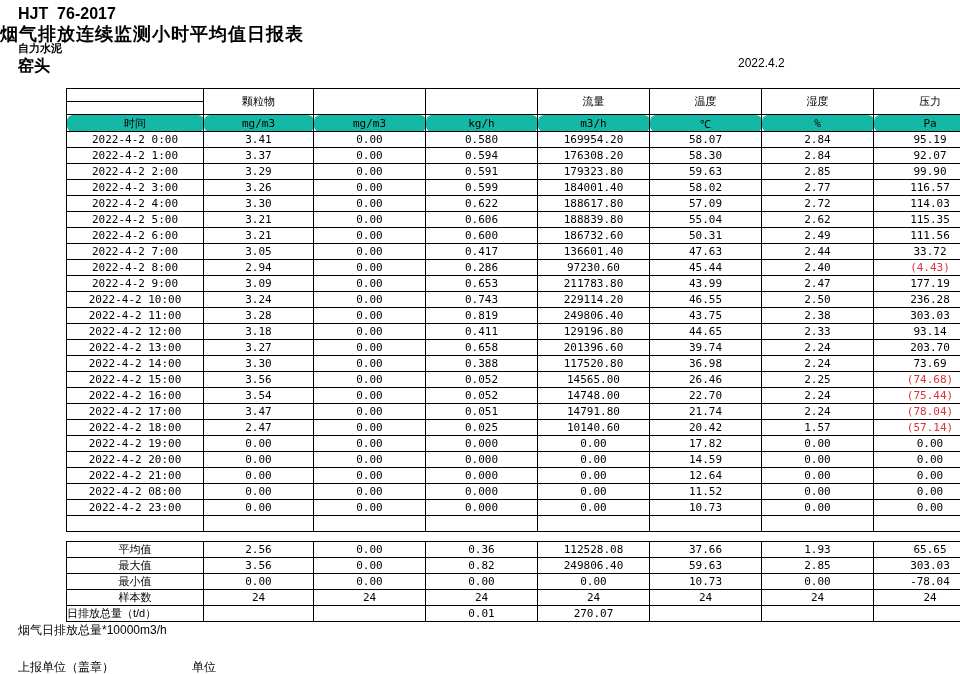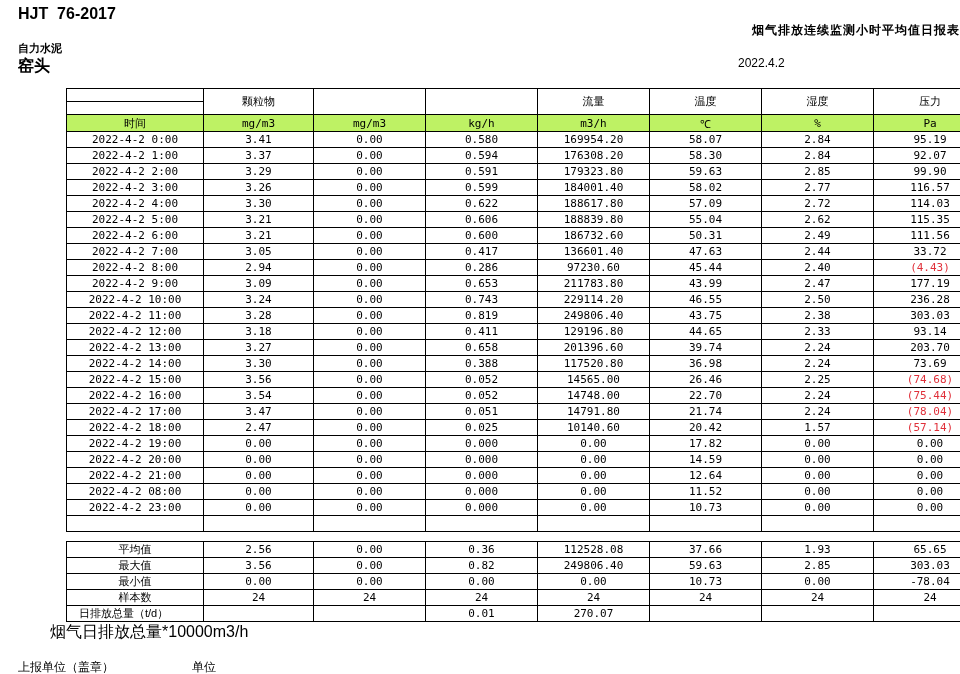--- a/index.html
+++ b/index.html
@@ -1,38 +1,38 @@
 <!DOCTYPE html>
 <html><head>
 <meta charset="utf-8">
 <style>
   * { margin:0; padding:0; box-sizing:border-box; }
   html,body { background:#fff; width:960px; height:674px; overflow:hidden;
               font-family:"Liberation Sans","DejaVu Sans",sans-serif; color:#000; }
   .page { position:relative; width:960px; height:674px; }
   .std-no { position:absolute; top:5px; left:18px; font-size:16px; font-weight:bold; white-space:pre; }
-  .title { position:absolute; top:22px; left:0; width:960px; text-align:right;
-           font-size:12px; font-weight:bold; letter-spacing:1px; }
+  .title { position:absolute; top:22px; left:0; width:960px; text-align:left;
+           font-size:18px; font-weight:bold; letter-spacing:1px; }
   .company { position:absolute; top:41px; left:18px; font-size:11px; font-weight:bold; }
   .unit-name { position:absolute; top:56px; left:18px; font-size:16px; font-weight:bold; }
   .report-date { position:absolute; top:56px; left:738px; font-size:12px; }
 
   table { border-collapse:collapse; table-layout:fixed; width:920px;margin-left:48px; }
   .tbl-wrap { position:absolute; top:88px; left:18px; }
   td { border:1px solid #000; font-size:11px; text-align:center; vertical-align:middle;
        height:16px; padding:0 2px; overflow:hidden; white-space:nowrap;
        font-family:"DejaVu Sans Mono","Liberation Sans",sans-serif; }
   td.cn { font-family:"Liberation Sans","DejaVu Sans",sans-serif; }
   tr.name-row td { height:13px; }
   tr.unit-row td { height:17px; }
-  .unit-row td { background:#bef264; }
+  .unit-row td { background:#14b8a6;border-radius:6px; }
   td.neg { color:#e0303a; }
-  td.left { text-align:left; padding-left:12px; }
+  td.left { text-align:left; padding-left:0; }
   .gap { height:9px; }
-  .footer-line1 { position:absolute; top:622px; left:18px; font-size:16px;margin-left:32px; }
+  .footer-line1 { position:absolute; top:622px; left:18px; font-size:12px; }
   .footer-line2 { position:absolute; top:659px; left:18px; font-size:12px; }
   .footer-unit  { position:absolute; top:659px; left:192px; font-size:12px; }
 </style>
 </head>
 <body>
 
 <div class="page">
 
   <div class="std-no">HJT  76-2017</div>
   <div class="title">烟气排放连续监测小时平均值日报表</div>

